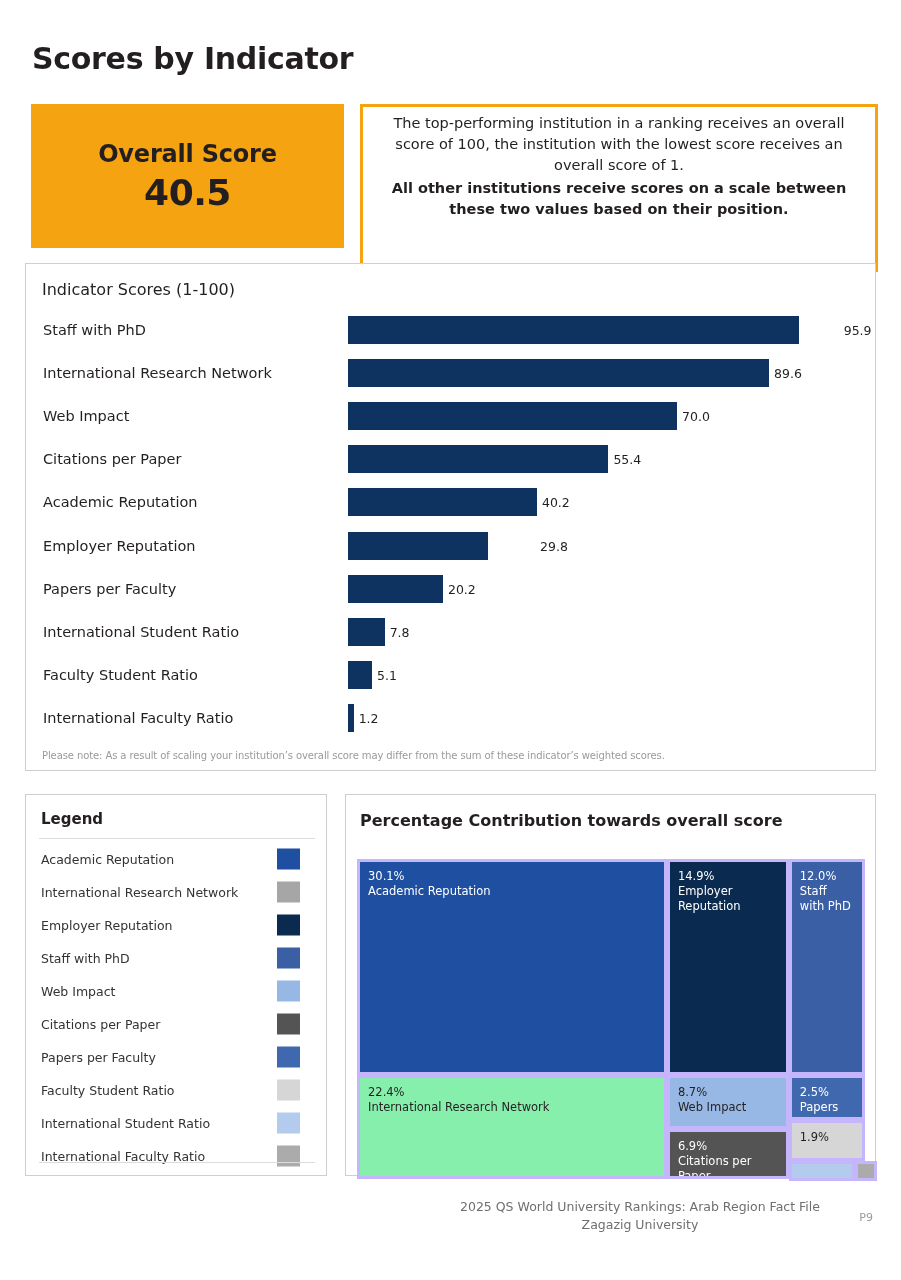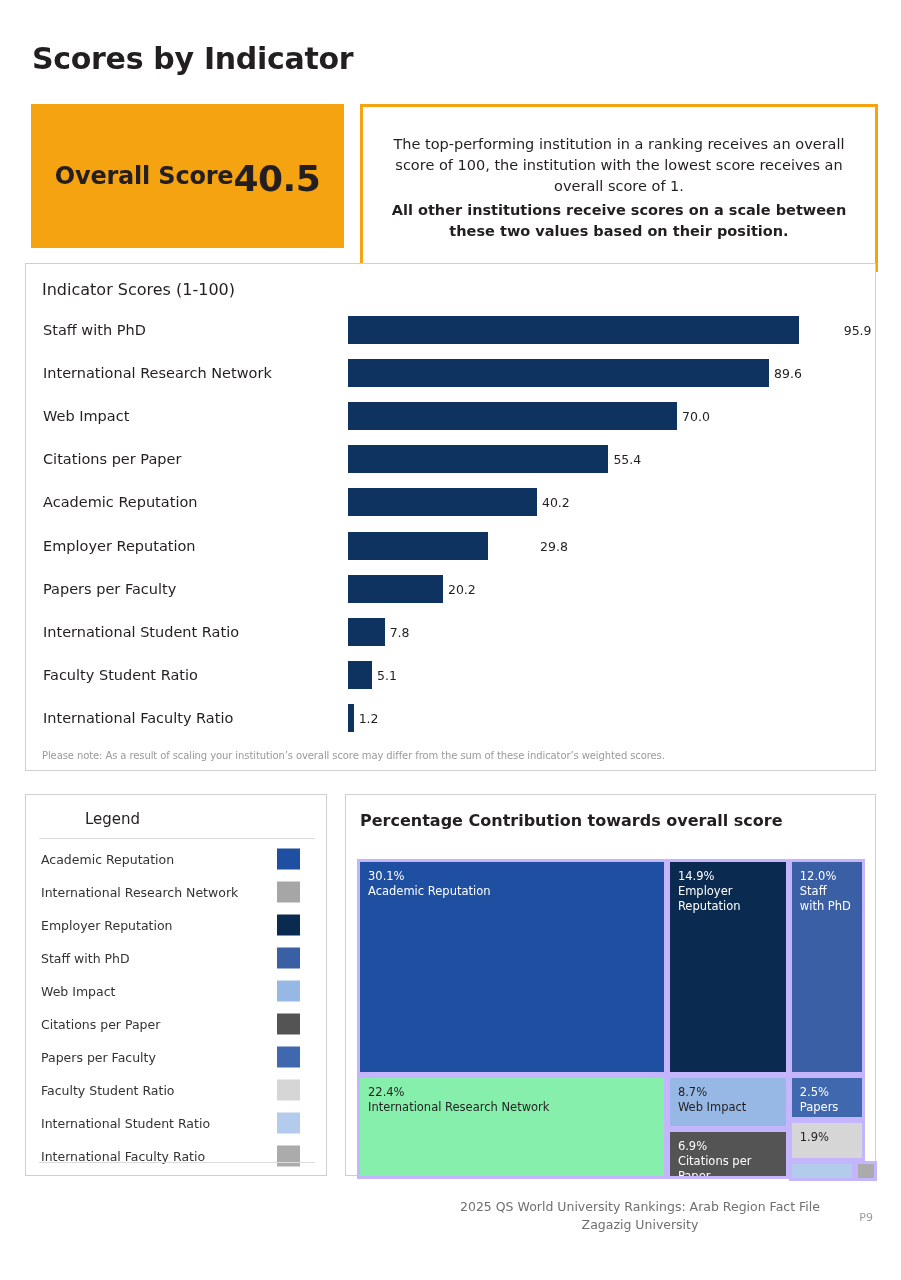--- a/index.html
+++ b/index.html
@@ -18,32 +18,32 @@
     position:absolute;left:32px;top:41px;
     font-size:30px;font-weight:bold;letter-spacing:-0.3px;
     color:#231f20;
     font-family:"DejaVu Sans","Liberation Sans",sans-serif;
   }
 
   
   .score-box{
     position:absolute;left:31px;top:104px;width:313px;height:144px;
     background:#F5A310;
-    display:flex;flex-direction:row;align-items:center;justify-content:center;
+    display:flex;flex-direction:column;align-items:center;justify-content:center;
     color:#231f20;
   }
   .score-box .lbl{font-size:24px;font-weight:bold;letter-spacing:-0.2px;}
   .score-box .val{font-size:36px;font-weight:bold;margin-top:4px;letter-spacing:-0.5px;}
 
   
   .explain-box{
     position:absolute;left:360px;top:104px;width:518px;height:168px;
     border:3px solid #F5A310;background:#ffffff;
     box-sizing:border-box;
-    display:flex;flex-direction:column;align-items:center;justify-content:center;
+    display:flex;flex-direction:column;align-items:center;justify-content:flex-start;
     padding:6px 12px;
   }
   .explain-box .p1{font-size:14.5px;line-height:1.45;text-align:center;color:#231f20;}
   .explain-box .p2{font-size:14.5px;line-height:1.45;text-align:center;color:#231f20;font-weight:bold;margin-top:2px;}
 
   
   .indicator-panel{
     position:absolute;left:25px;top:263px;width:851px;height:508px;
     border:1px solid #cfcfcf;background:#ffffff;box-sizing:border-box;
   }
@@ -75,21 +75,21 @@
     font-size:10px;color:#9a9a9a;letter-spacing:-0.1px;
     font-family:"DejaVu Sans","Liberation Sans",sans-serif;
   }
 
   
   .legend-panel{
     position:absolute;left:25px;top:794px;width:302px;height:382px;
     border:1px solid #cfcfcf;background:#ffffff;box-sizing:border-box;
   }
   .legend-title{
-    position:absolute;left:15px;top:15px;font-size:15px;font-weight:normal;color:#231f20;margin-left:44px;
+    position:absolute;left:15px;top:15px;font-size:15px;font-weight:bold;color:#231f20;
   }
   .legend-sep{
     position:absolute;left:13px;top:43px;width:276px;height:1px;background:#dcdcdc;
   }
   .legend-list{position:absolute;left:0;top:47px;width:100%;}
   .legend-row{position:relative;height:33px;}
   .legend-text{
     position:absolute;left:15px;top:50%;transform:translateY(-50%);
     font-size:12.5px;color:#333;white-space:nowrap;
   }

